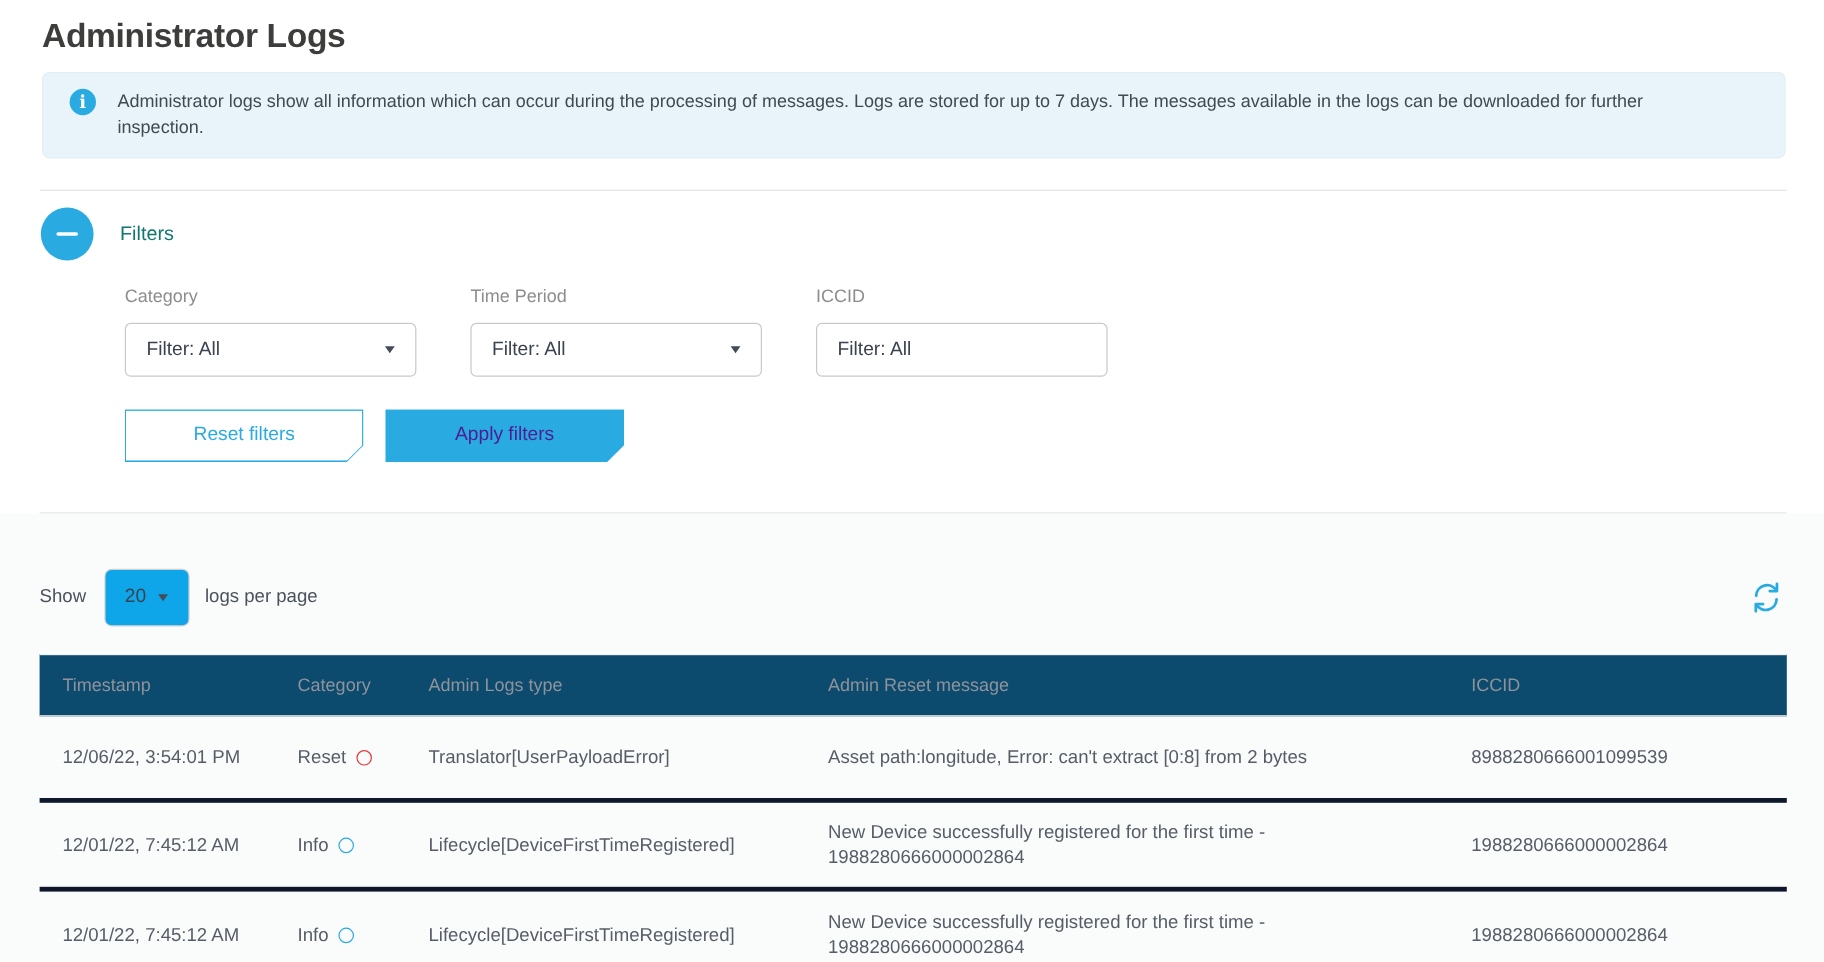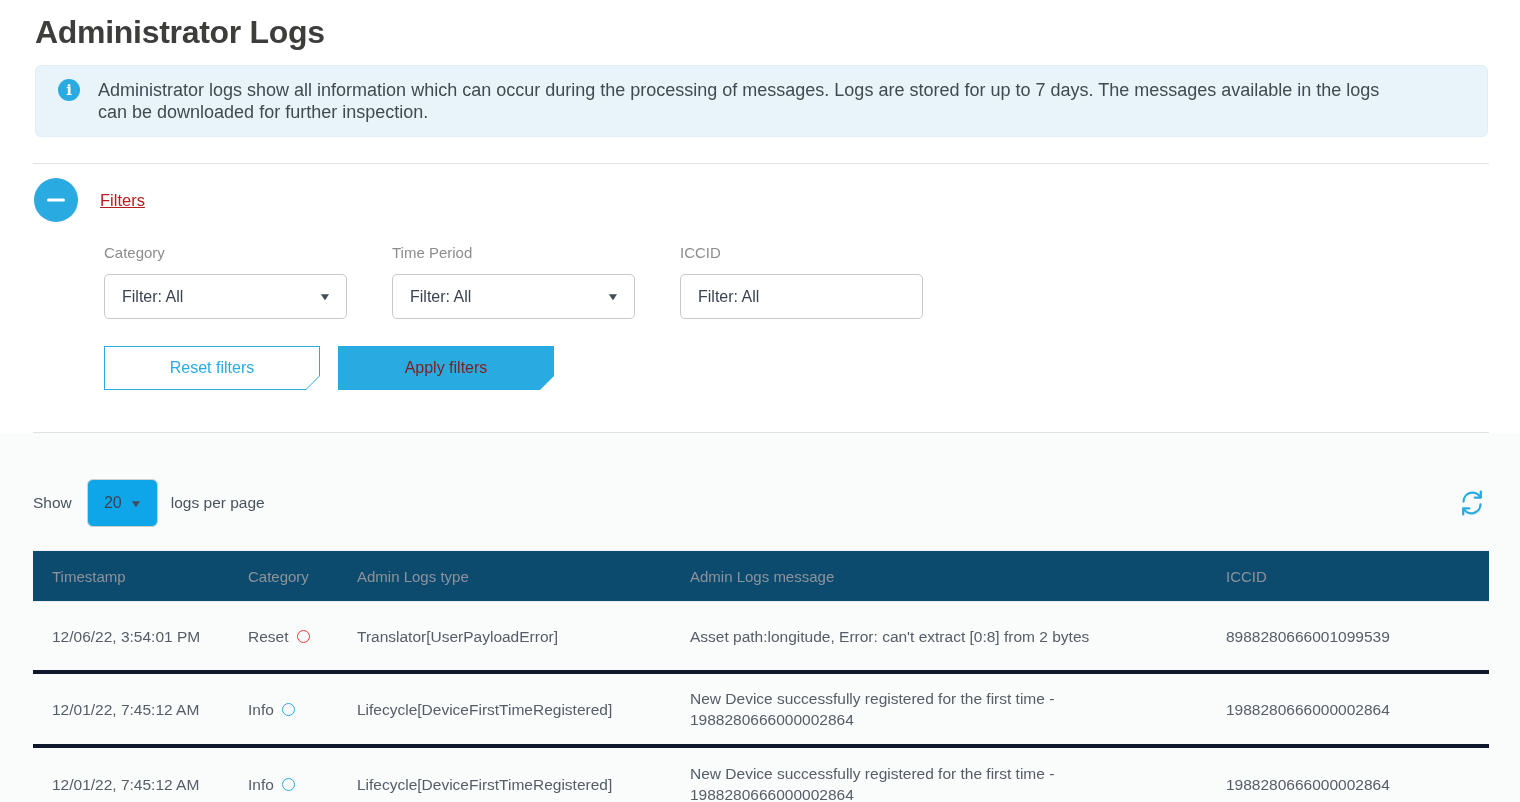--- a/index.html
+++ b/index.html
@@ -7,21 +7,21 @@
   body {
     font-family: "Liberation Sans", "DejaVu Sans", sans-serif;
     background: #ffffff;
     color: #3c4350;
   }
 
   
   .top-section { padding: 14px 31px 0 35px; background: #ffffff; }
 
   .page-title {
-    font-size: 32px;
+    font-size: 28px;
     font-weight: 700;
     color: #3d3d3c;
     letter-spacing: -0.3px;
     margin-bottom: 14px;
   }
 
   .info-banner {
     position: relative;
     background: #e9f4fa;
     border: 1px solid #e1eef5;
@@ -37,21 +37,21 @@
     background: #29abe2;
     border-radius: 50%;
     color: #ffffff;
     font-family: "DejaVu Serif", serif;
     font-size: 15px;
     font-weight: 700;
     line-height: 22px;
     text-align: center;
   }
   .info-text {
-    font-size: 18px;
+    font-size: 15px;
     line-height: 22px;
     color: #3f4a52;
     max-width: 1300px;
   }
 
   .divider {
     border: none;
     border-top: 1px solid #e2e2e2;
     margin: 26px 0 0 0;
     width: 1456px;
@@ -78,22 +78,21 @@
     position: absolute;
     left: 50%; top: 50%;
     transform: translate(-50%, -50%);
     width: 18px; height: 3px;
     border-radius: 2px;
     background: #ffffff;
   }
   .filters-title {
     margin-left: 22px;
     font-size: 16.5px;
-    color: #b91c1c;
-    text-decoration: underline;
+    color: #0f766e;
   }
 
   .filter-fields {
     display: flex;
     gap: 37px;
     margin: 22px 0 0 69px;
   }
   .filter-field { width: 251px; }
   .filter-label {
     font-size: 15px;
@@ -129,41 +128,41 @@
     transform: scaleX(1.4);
   }
 
   .filter-buttons {
     display: flex;
     gap: 18px;
     margin: 27px 0 0 69px;
   }
   .btn-cut {
     position: relative;
-    width: 216px; height: 44px;
+    width: 199px; height: 44px;
     border: none;
     background: #29abe2;
     clip-path: polygon(0 0, 100% 0, 100% calc(100% - 14px), calc(100% - 14px) 100%, 0 100%);
     cursor: pointer;
     font-family: inherit;
     font-size: 16px;
     padding: 0;
   }
   .btn-cut .btn-face {
     position: absolute;
     inset: 1px;
     background: #ffffff;
     clip-path: polygon(0 0, 100% 0, 100% calc(100% - 13px), calc(100% - 13px) 100%, 0 100%);
     display: flex;
     align-items: center;
     justify-content: center;
     color: #29abe2;
     font-size: 16px;
   }
-  .btn-cut.solid { color: #7f1d1d; text-align: right; }
+  .btn-cut.solid { color: #4c1d95; text-align: right; }
   .btn-cut.solid .label-solid {
     position: absolute; inset: 0;
     display: flex; align-items: center; justify-content: center;
   }
   .divider-bottom { margin-top: 42px; }
 
   
   .lower-section {
     background: #fafbfb;
     margin-top: 0;
@@ -319,21 +318,21 @@
         </g>
       </svg>
     </button>
   </div>
 
   <div class="log-table">
     <div class="table-header">
       <div class="th">Timestamp</div>
       <div class="th">Category</div>
       <div class="th">Admin Logs type</div>
-      <div class="th">Admin Logs message</div>
+      <div class="th">Admin Reset message</div>
       <div class="th">ICCID</div>
     </div>
     <div id="table-body">
   <div class="table-row">
     <div class="td">12/06/22, 3:54:01 PM</div>
     <div class="td category-cell">
       <span>Reset</span>
       <span class="status-ring" style="color: rgb(226, 59, 59);"></span>
     </div>
     <div class="td">Translator[UserPayloadError]</div>

